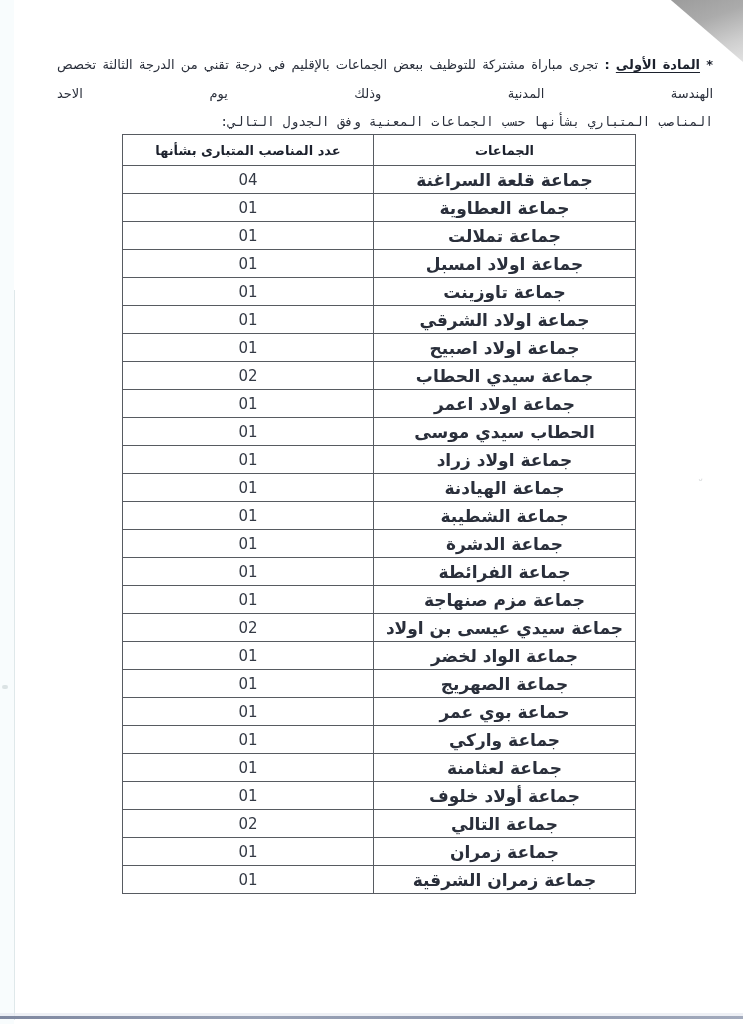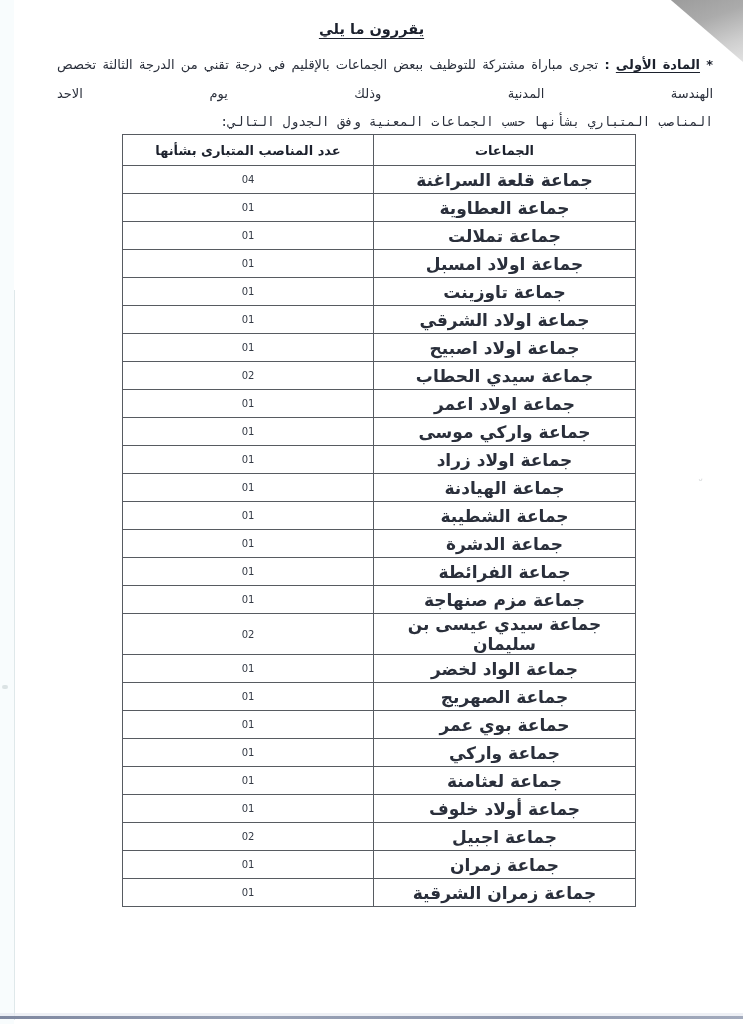--- a/index.html
+++ b/index.html
@@ -85,40 +85,39 @@
     border:1px solid var(--table-border);
     text-align:center;vertical-align:middle;
     padding:0 6px;overflow:hidden;
   }
   .positions-table thead th{
     height:30px;font-weight:bold;font-size:13px;color:var(--ink-strong);
   }
   .positions-table tbody td{height:27px;}
   .cell-commune{font-weight:bold;font-size:17px;}
   .cell-positions{
-    font-weight:normal;font-size:10px;color:#343a45;
+    font-weight:normal;font-size:15px;color:#343a45;
     font-family:"DejaVu Sans",sans-serif;direction:ltr;
   }
 </style>
 </head>
 <body>
 
 <div class="page">
 
   <div class="left-margin"></div>
   <div class="left-edge-line"></div>
   <div class="corner-fold"></div>
   <div class="bottom-edge-soft"></div>
   <div class="bottom-edge"></div>
   <div class="smudge-right">ᵕ</div>
   <div class="smudge-left"></div>
 
   <div class="doc">
 
-    <div class="doc-title">يقررون ما يلي</div>
 
     <div class="intro">
       <div class="line">
         <span class="article-lead">*</span>
         <span class="article-lead article-name">المادة الأولى</span>
         <span class="article-lead">:</span>
         <span>تجرى مباراة مشتركة للتوظيف ببعض الجماعات بالإقليم في درجة تقني من الدرجة الثالثة تخصص الهندسة المدنية وذلك يوم الاحد</span>
       </div>
       <div class="line last">المناصب المتباري بشأنها حسب الجماعات المعنية وفق الجدول التالي:</div>
     </div>
@@ -165,21 +164,21 @@
           </tr>
           <tr>
             <td class="cell-commune">جماعة سيدي الحطاب</td>
             <td class="cell-positions">02</td>
           </tr>
           <tr>
             <td class="cell-commune">جماعة اولاد اعمر</td>
             <td class="cell-positions">01</td>
           </tr>
           <tr>
-            <td class="cell-commune">جماعة واركي موسى</td>
+            <td class="cell-commune">الحطاب سيدي موسى</td>
             <td class="cell-positions">01</td>
           </tr>
           <tr>
             <td class="cell-commune">جماعة اولاد زراد</td>
             <td class="cell-positions">01</td>
           </tr>
           <tr>
             <td class="cell-commune">جماعة الهيادنة</td>
             <td class="cell-positions">01</td>
           </tr>
@@ -193,21 +192,21 @@
           </tr>
           <tr>
             <td class="cell-commune">جماعة الفرائطة</td>
             <td class="cell-positions">01</td>
           </tr>
           <tr>
             <td class="cell-commune">جماعة مزم صنهاجة</td>
             <td class="cell-positions">01</td>
           </tr>
           <tr>
-            <td class="cell-commune">جماعة سيدي عيسى بن سليمان</td>
+            <td class="cell-commune">جماعة سيدي عيسى بن اولاد</td>
             <td class="cell-positions">02</td>
           </tr>
           <tr>
             <td class="cell-commune">جماعة الواد لخضر</td>
             <td class="cell-positions">01</td>
           </tr>
           <tr>
             <td class="cell-commune">جماعة الصهريج</td>
             <td class="cell-positions">01</td>
           </tr>
@@ -221,21 +220,21 @@
           </tr>
           <tr>
             <td class="cell-commune">جماعة لعثامنة</td>
             <td class="cell-positions">01</td>
           </tr>
           <tr>
             <td class="cell-commune">جماعة أولاد خلوف</td>
             <td class="cell-positions">01</td>
           </tr>
           <tr>
-            <td class="cell-commune">جماعة اجبيل</td>
+            <td class="cell-commune">جماعة التالي</td>
             <td class="cell-positions">02</td>
           </tr>
           <tr>
             <td class="cell-commune">جماعة زمران</td>
             <td class="cell-positions">01</td>
           </tr>
           <tr>
             <td class="cell-commune">جماعة زمران الشرقية</td>
             <td class="cell-positions">01</td>
           </tr>

